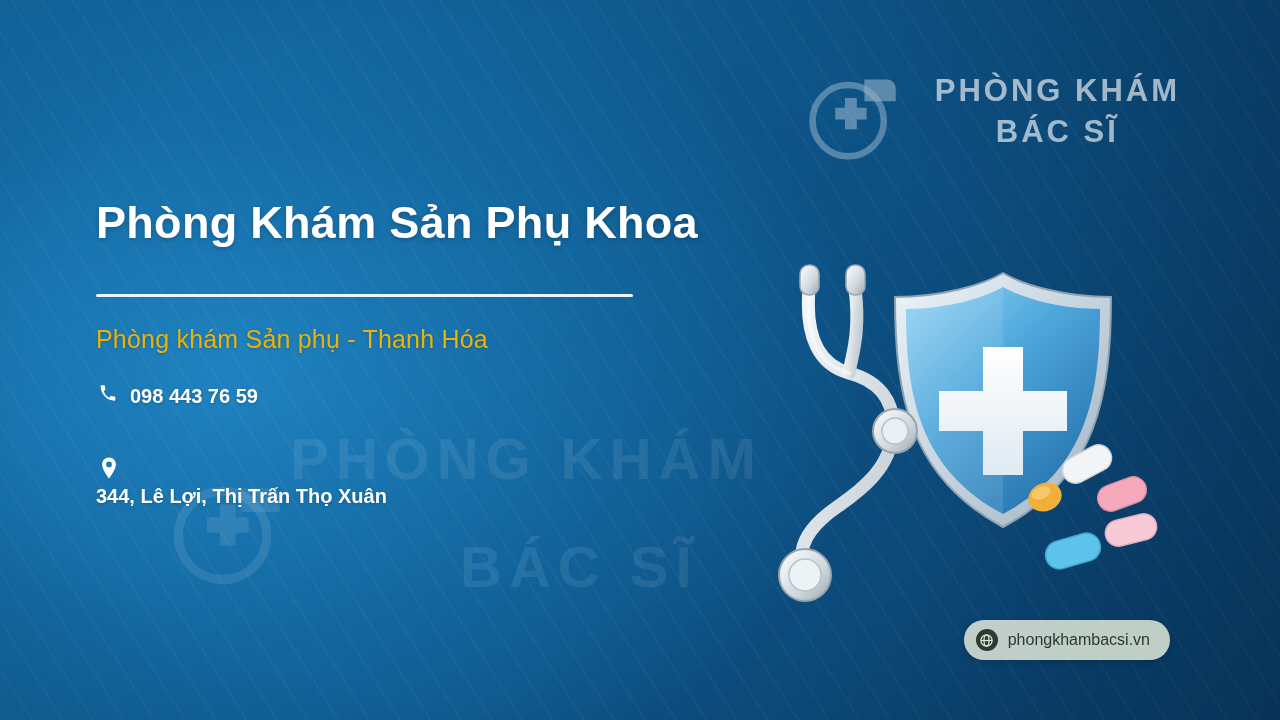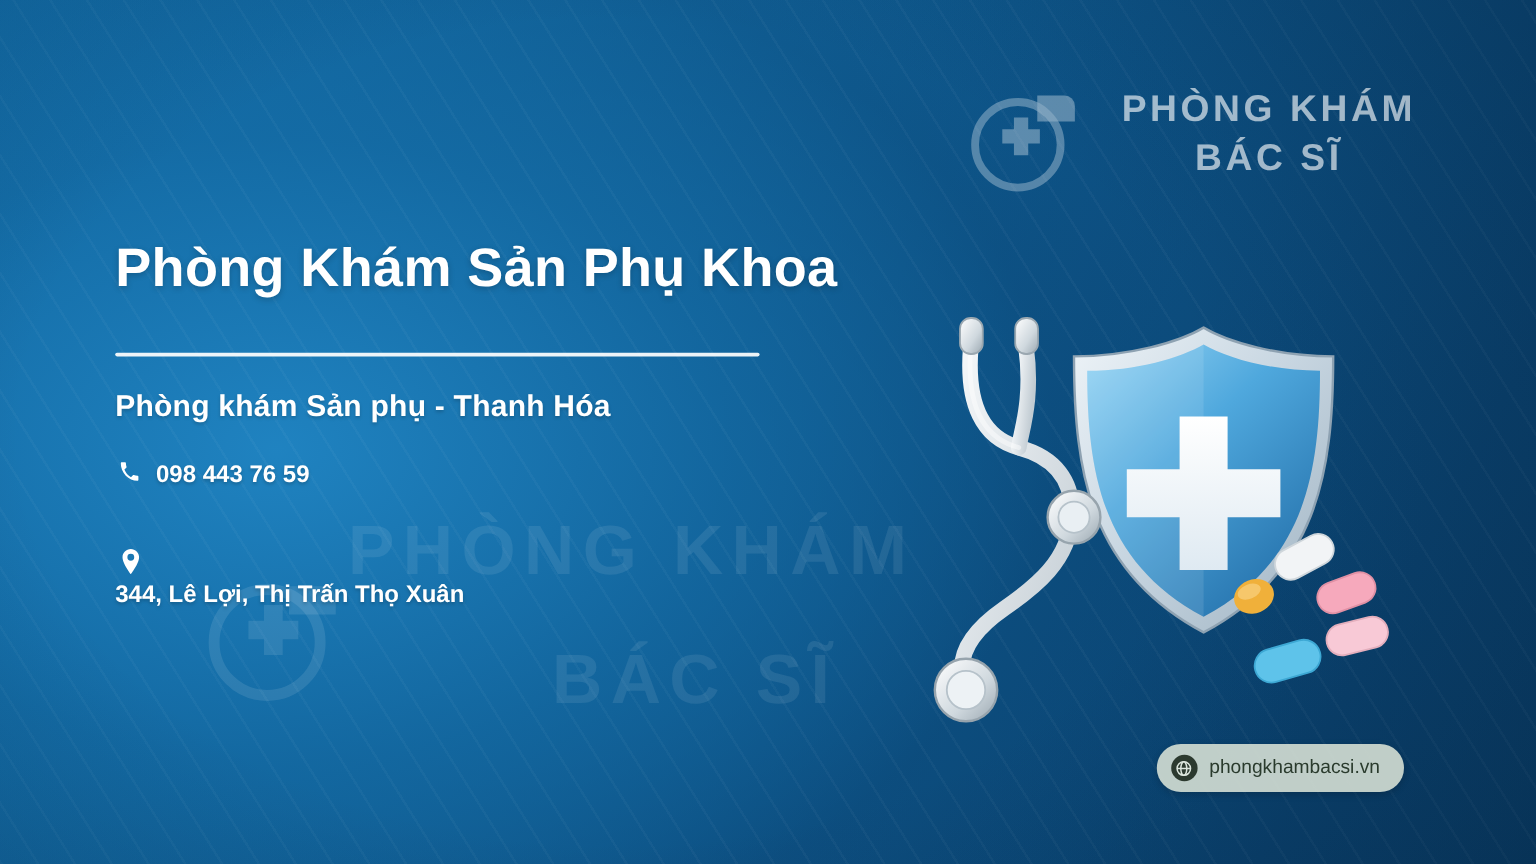--- a/index.html
+++ b/index.html
@@ -76,23 +76,23 @@
     letter-spacing: 0.3px;
     text-shadow: 0 2px 5px rgba(0,0,0,0.22);
   }
   .divider {
     width: 537px; height: 3px;
     background: rgba(255,255,255,0.92);
     margin: 39px 0 28px 0;
     border-radius: 2px;
   }
   .subtitle {
-    color: #ffffff;
+    color: #eab308;
     font-size: 25px;
-    font-weight: bold;
+    font-weight: normal;
     letter-spacing: 0.2px;
     text-shadow: 0 1px 3px rgba(0,0,0,0.20);
   }
   .info-row {
     display: flex; align-items: flex-start;
     margin-top: 27px;
     color: #ffffff;
   }
   .info-icon {
     width: 26px; min-width: 26px; height: 26px;

